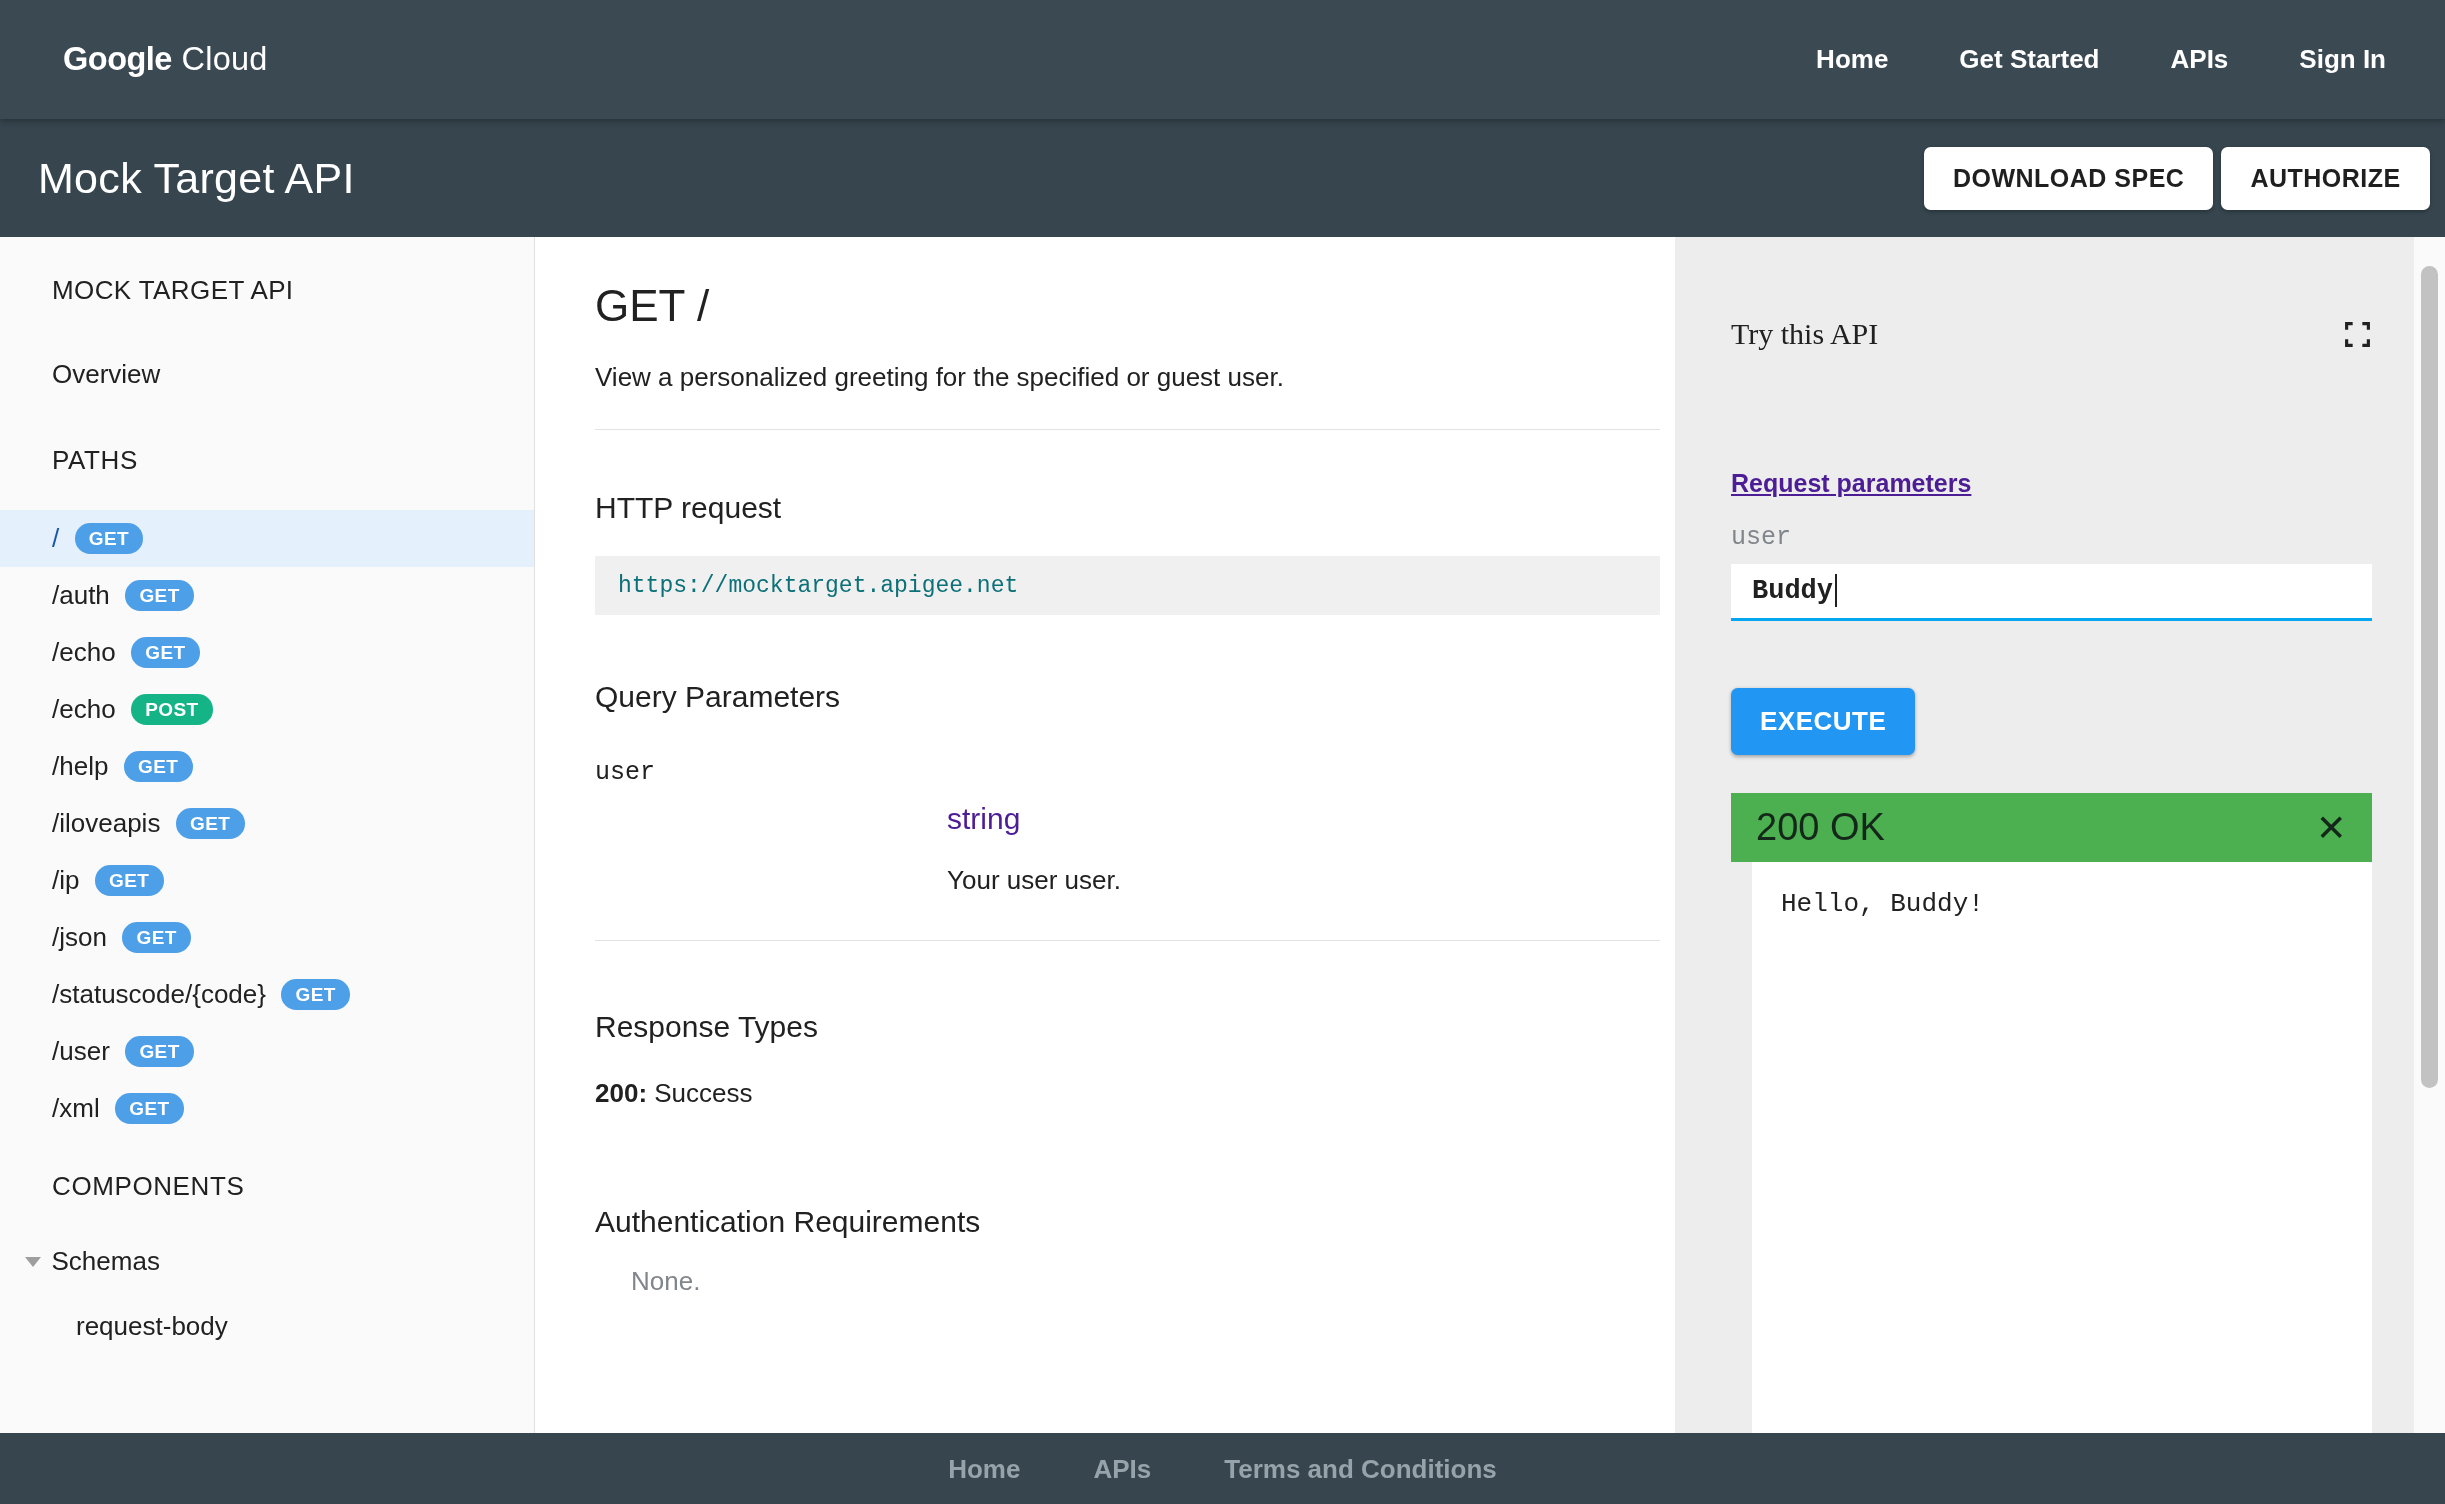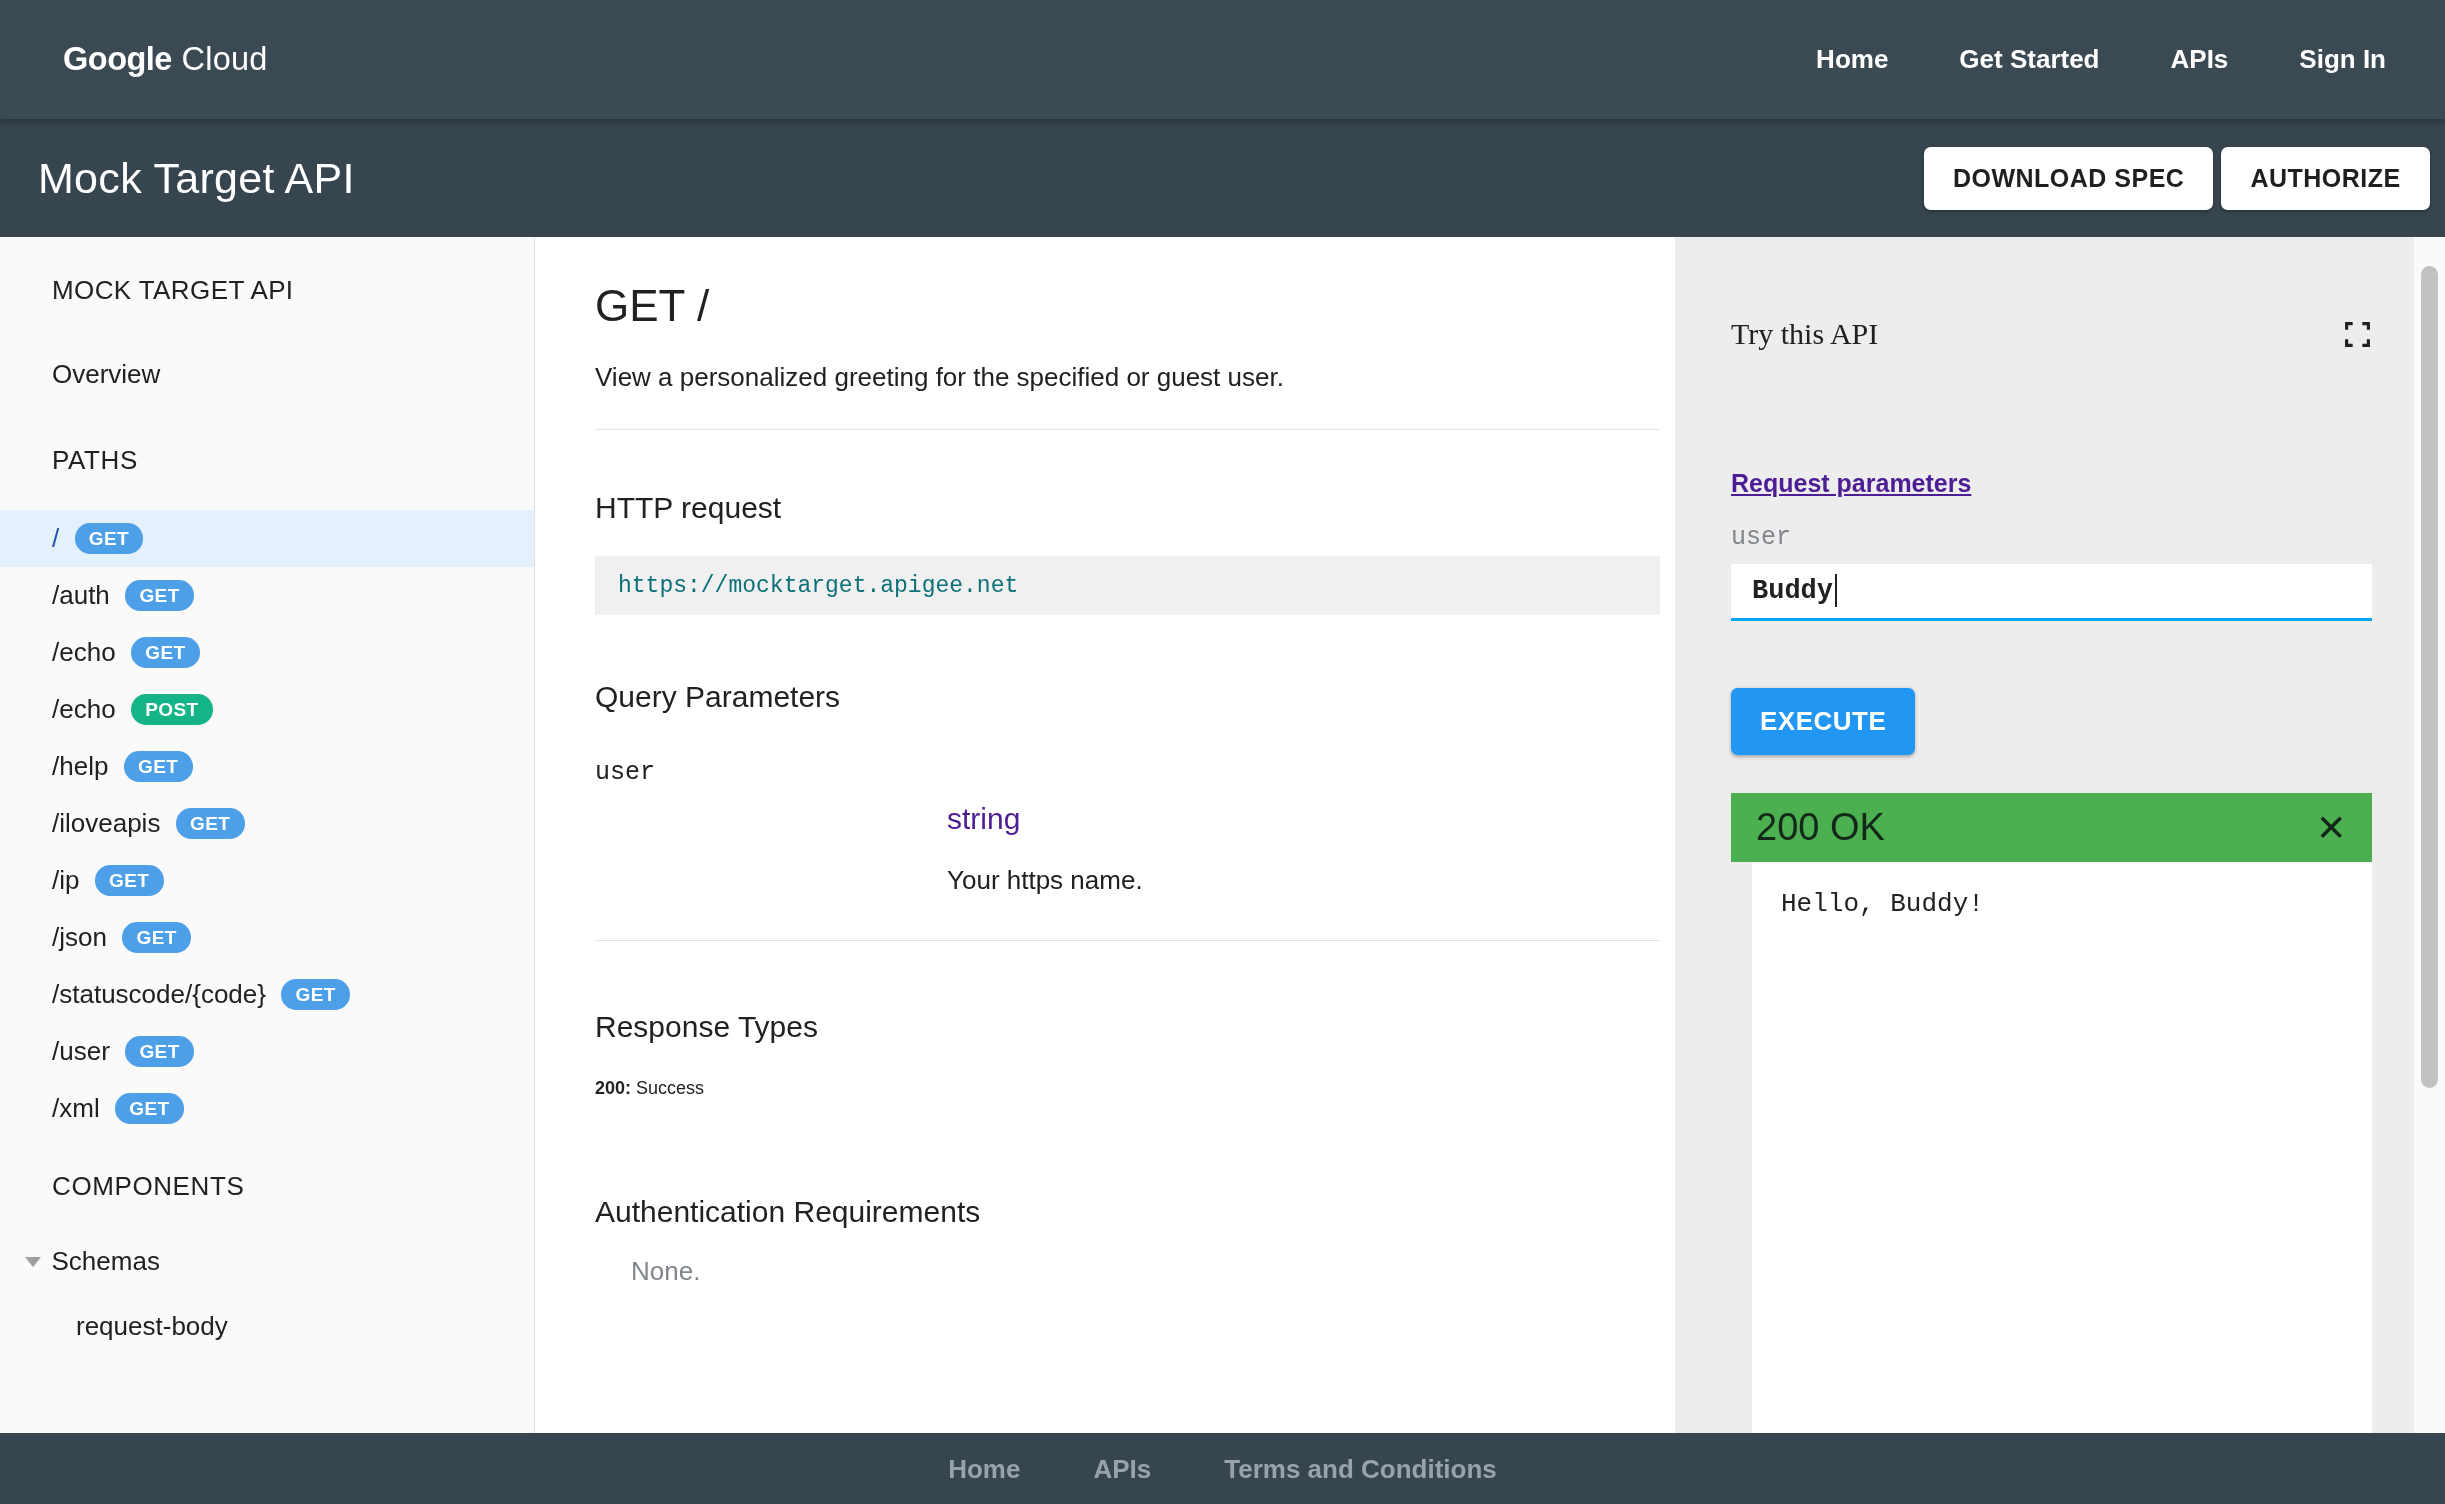--- a/index.html
+++ b/index.html
@@ -86,21 +86,21 @@
     margin-top: 31px; background: #F0F0F0; height: 59px;
     display: flex; align-items: center; padding: 0 23px;
   }
   .code-url { font-family: "Liberation Mono", monospace; font-size: 23px; color: #0B7077; }
   .h-query { margin-top: 65px; }
   .param-grid { margin-top: 44px; display: grid; grid-template-columns: 352px 1fr; }
   .param-name { font-family: "Liberation Mono", monospace; font-size: 25px; color: #212121; }
   .param-type { font-size: 30px; color: #4c1d95; margin-top: 44px; }
   .param-desc { grid-column: 2; margin-top: 29px; font-size: 26px; color: #212121; }
   .h-resp { margin-top: 69px; }
-  .resp-item { margin-top: 34px; font-size: 18px; color: #212121; }
+  .resp-item { margin-top: 34px; font-size: 26px; color: #212121; }
   .resp-code { font-weight: 700; }
   .h-auth { margin-top: 96px; }
   .auth-value { margin: 27px 0 0 36px; font-size: 26px; color: #80868B; }
 
   
   .try-panel {
     width: 739px; flex-shrink: 0; background: #EDEDED;
     padding: 0 42px 0 56px; overflow: hidden;
   }
   .try-header { margin-top: 80px; display: flex; align-items: center; justify-content: space-between; font-family: Liberation Serif, serif; }
@@ -244,21 +244,21 @@
 
       <h3 class="section-heading h-http">HTTP request</h3>
       <div class="code-box">
         <span class="code-url">https://mocktarget.apigee.net</span>
       </div>
 
       <h3 class="section-heading h-query">Query Parameters</h3>
       <div class="param-grid">
         <span class="param-name">user</span>
         <span class="param-type">string</span>
-        <span class="param-desc">Your https name.</span>
+        <span class="param-desc">Your user user.</span>
       </div>
       <hr class="divider" style="margin-top:44px;">
 
       <h3 class="section-heading h-resp">Response Types</h3>
       <p class="resp-item"><span class="resp-code">200:</span><span> Success</span></p>
 
       <h3 class="section-heading h-auth">Authentication Requirements</h3>
       <p class="auth-value">None.</p>
     </div>
   </main>

